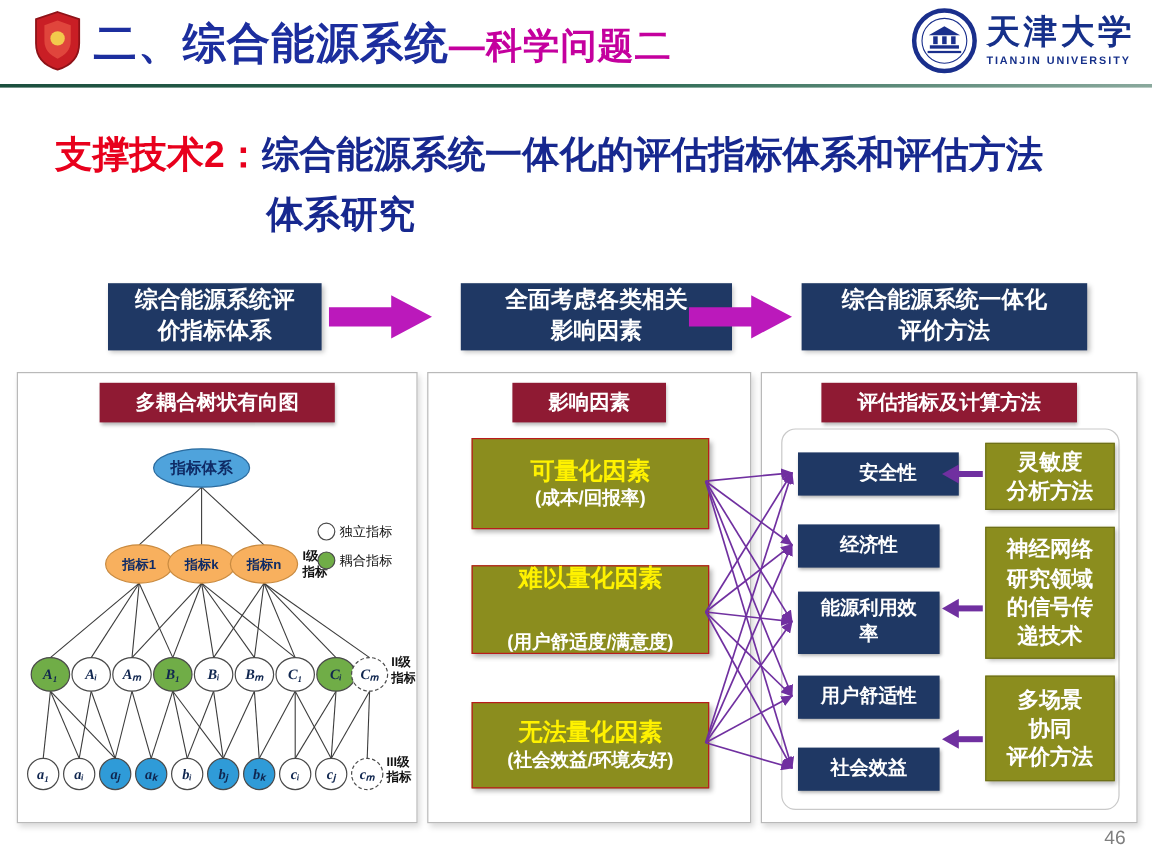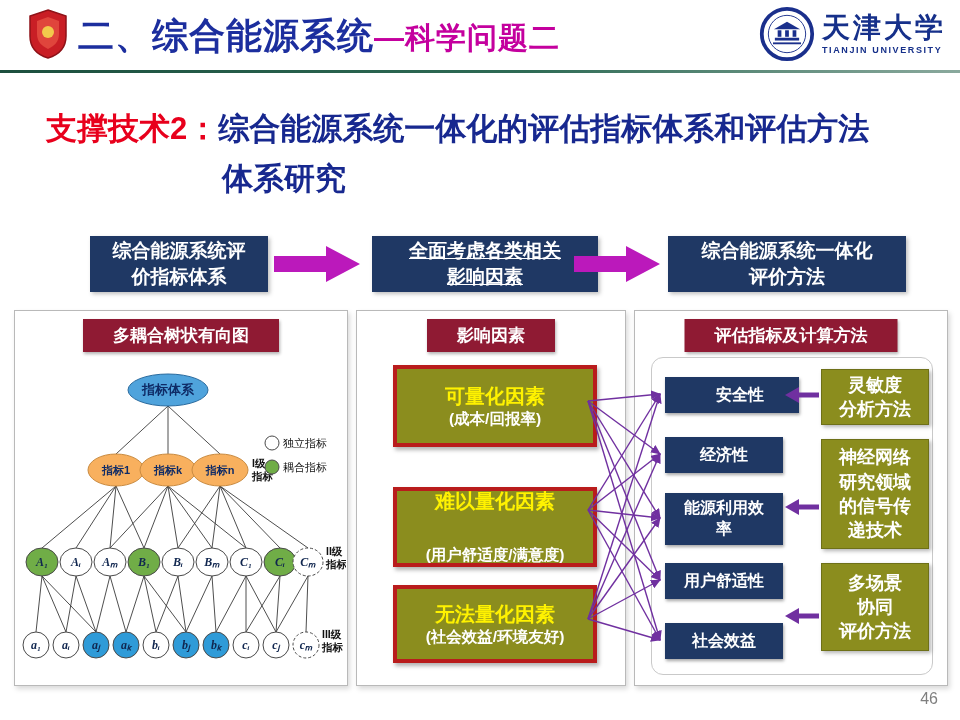--- a/index.html
+++ b/index.html
@@ -24,21 +24,21 @@
   .sub1 .red{color:#E8001C;}
   .navy-text{color:#17288F;}
   .sub2{position:absolute;left:222px;top:158px;font-size:31px;font-weight:bold;color:#17288F;}
 
   
   .flow-box{position:absolute;top:236px;height:56px;background:#1F3864;color:#fff;
             font-weight:bold;font-size:19px;display:flex;flex-direction:column;
             justify-content:center;align-items:center;line-height:1.35;
             box-shadow:2px 2px 4px rgba(0,0,0,.25);}
   .fb1{left:90px;width:178px;}
-  .fb2{left:372px;width:226px;text-decoration:underline;}
+  .fb2{left:384px;width:226px;}
   .fb3{left:668px;width:238px;}
   .flow-arrow{position:absolute;top:244px;width:86px;height:40px;}
   .fa1{left:274px;} .fa2{left:574px;}
 
   
   .panel{position:absolute;top:310px;height:374px;background:#fff;border:1px solid #B9B9B9;
          box-shadow:2px 3px 5px rgba(0,0,0,.15);}
   .p-left{left:14px;width:332px;}
   .p-mid{left:356px;width:268px;}
   .p-right{left:634px;width:312px;}
@@ -59,23 +59,23 @@
   .tc{text-anchor:middle;}
   .t-node{font-size:13px;font-weight:bold;fill:#0F2B66;font-family:"Liberation Sans",sans-serif;}
   .t-l1{font-size:11px;font-weight:bold;fill:#0F2B66;}
   .t-math{font-family:"Liberation Serif",serif;font-style:italic;font-weight:bold;
           font-size:12px;fill:#10264F;}
   .t-lab{font-size:10.5px;font-weight:bold;fill:#111;font-family:"Liberation Sans",sans-serif;}
   .t-leg{font-size:11px;fill:#111;font-family:"Liberation Sans",sans-serif;}
 
   
   .factor-box{position:absolute;left:36px;width:196px;background:#8B8D1E;color:#fff;
-              border:4px solid #b91c1c;box-shadow:2px 3px 4px rgba(0,0,0,.3);
+              border:1px solid #b91c1c;box-shadow:2px 3px 4px rgba(0,0,0,.3);
               display:flex;flex-direction:column;justify-content:center;align-items:center;}
-  .f1{top:54px;height:74px;} .f2{top:176px;height:72px;gap:31px;} .f3{top:274px;height:70px;}
+  .f1{top:54px;height:74px;} .f2{top:160px;height:72px;gap:31px;} .f3{top:274px;height:70px;}
   .factor-box .ft{color:#FFF200;font-weight:bold;font-size:20px;line-height:1.3;}
   .factor-box .fs{color:#ffffff;font-weight:bold;font-size:15.5px;line-height:1.3;}
 
   
   .rp-outline{position:absolute;left:16px;top:46px;width:280px;height:316px;
               border:1px solid #C9C9C9;border-radius:12px;}
   .ind-box{position:absolute;left:30px;width:118px;background:#1F3864;color:#fff;
            font-weight:bold;font-size:16px;line-height:1.3;display:flex;flex-direction:column;
            justify-content:center;align-items:center;box-shadow:1px 2px 3px rgba(0,0,0,.35);}
   .i1{top:66px;height:36px;padding-left:16px;} .i2{top:126px;height:36px;} .i3{top:182px;height:52px;text-align:right;}

